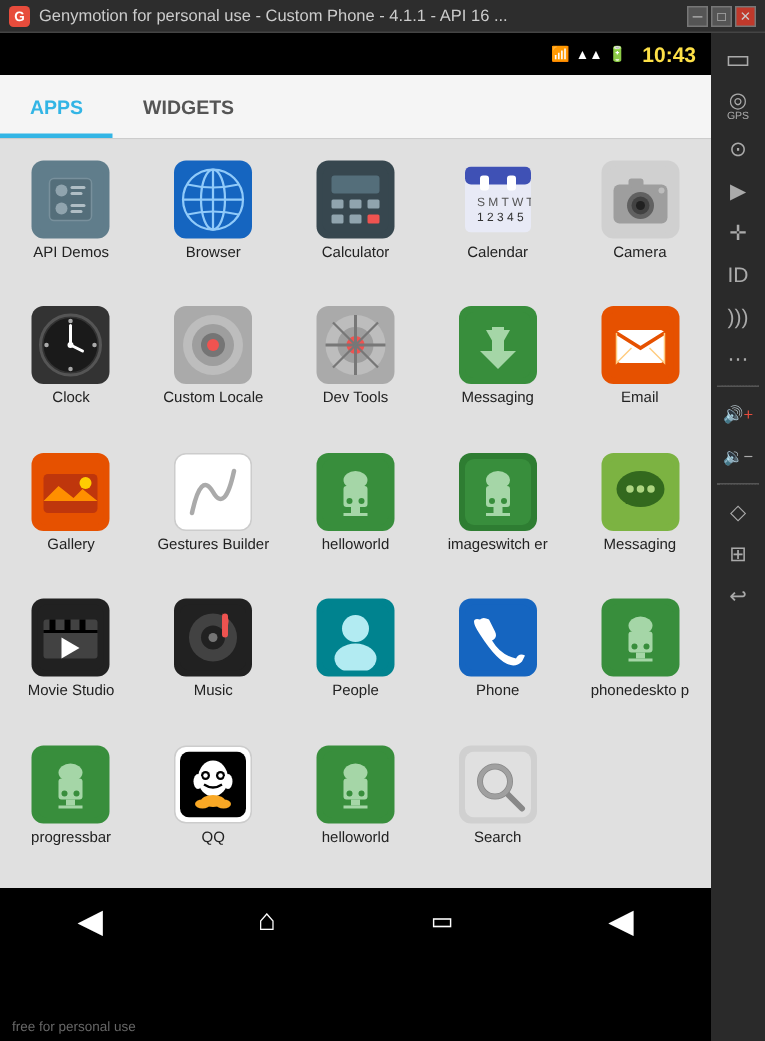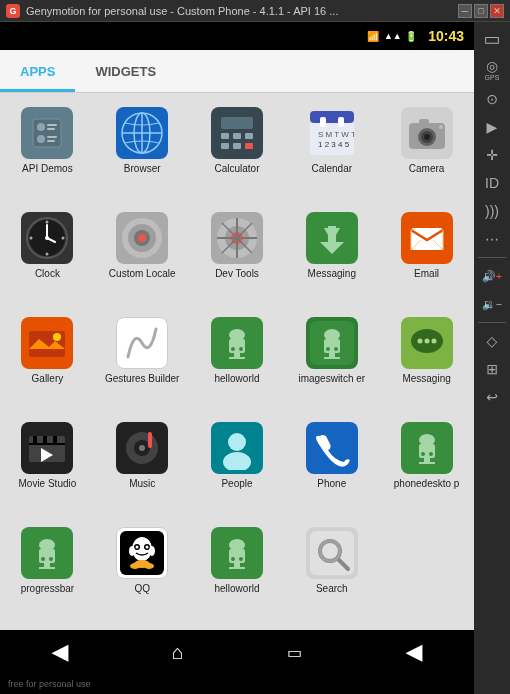--- a/index.html
+++ b/index.html
@@ -208,20 +208,21 @@
     }
     .sidebar-icon.volume-up { color: #e74c3c; }
 
     .bottom-bar {
       background: #000;
       height: 20px;
       display: flex;
       align-items: center;
       justify-content: flex-start;
       padding-left: 8px;
+      margin-top: 38px;
     }
     .bottom-bar-text {
       color: #666;
       font-size: 9px;
     }
   </style>
 </head>
 <body>
 
 <div class="title-bar">

